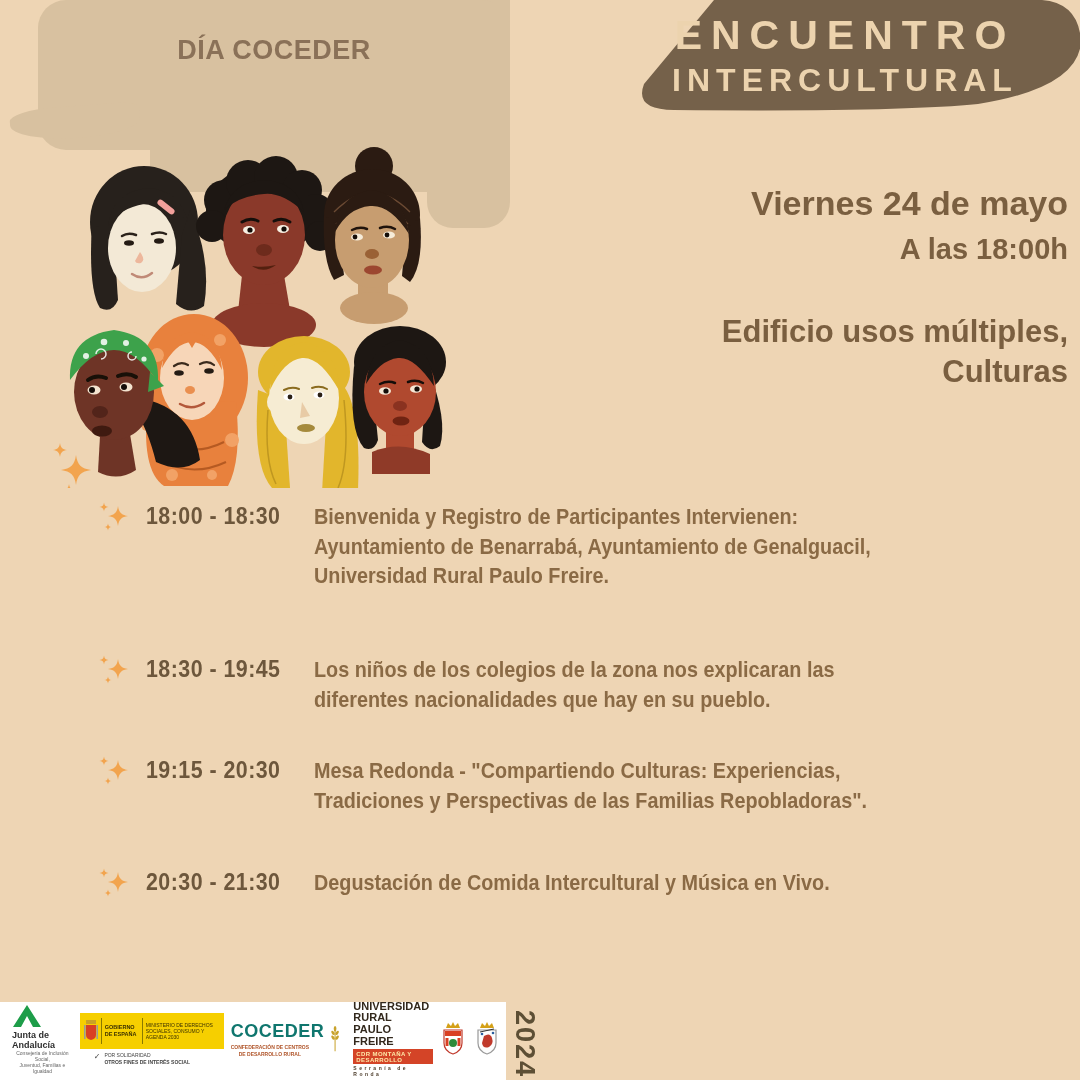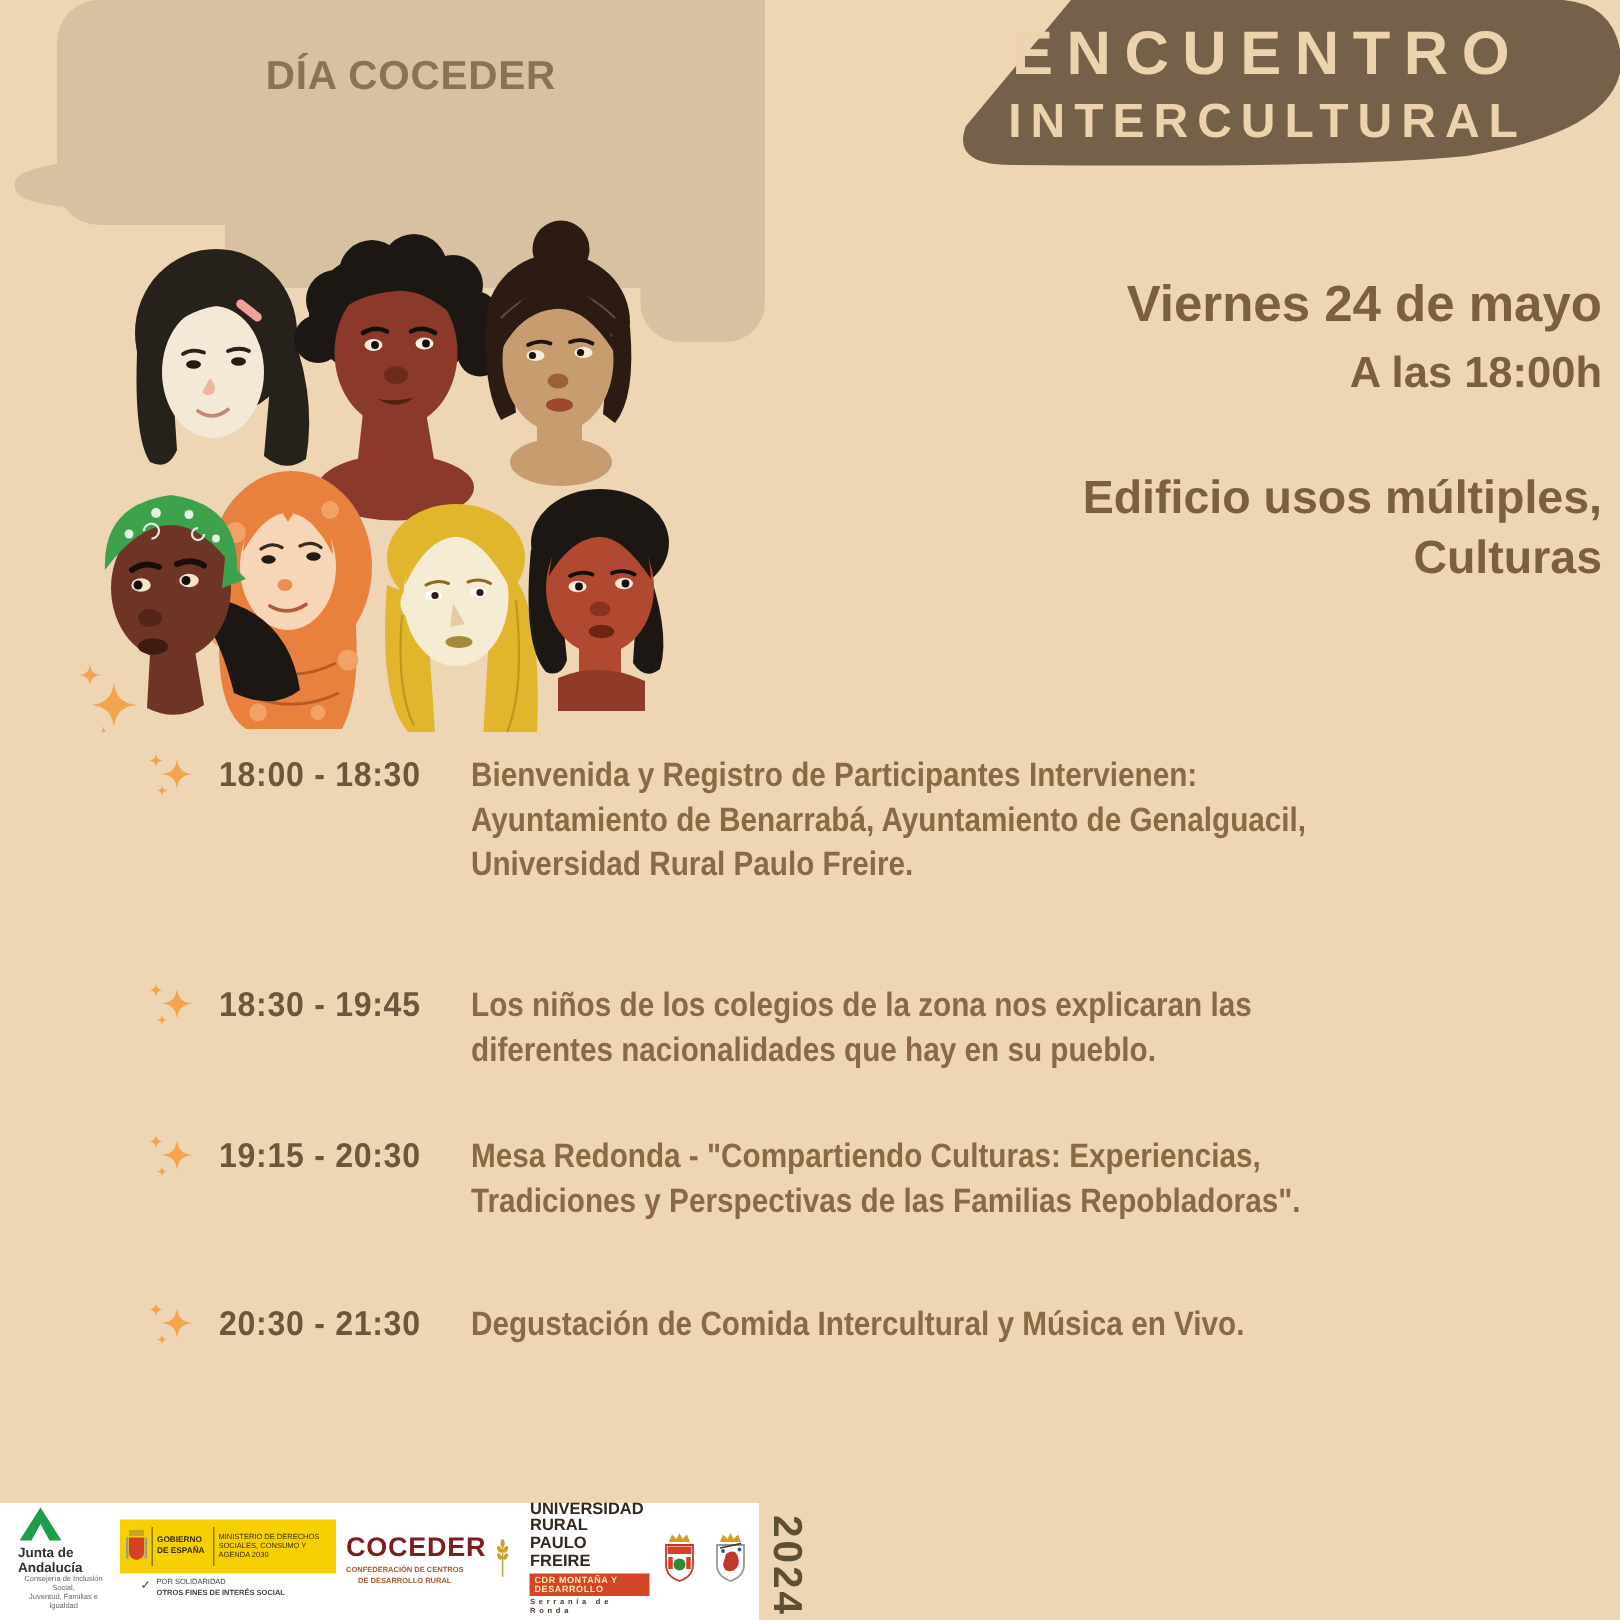--- a/index.html
+++ b/index.html
@@ -51,21 +51,21 @@
   .gob{width:152px;align-items:stretch;}
   .gob-box{background:#f6cf00;height:36px;display:flex;align-items:center;gap:3px;padding:2px 4px;box-sizing:border-box;}
   .gob-div{width:1px;height:26px;background:#8a7a00;flex:none;}
   .gob-name{width:34px;font-size:5.5px;font-weight:bold;color:#3a3000;line-height:1.2;}
   .gob-min{width:74px;font-size:5px;color:#3a3000;line-height:1.2;}
   .gob-sol{display:flex;gap:4px;margin-top:3px;align-items:flex-start;padding-left:14px;}
   .gob-check{font-size:8px;color:#444;}
   .gob-sol-txt{font-size:5px;color:#444;line-height:1.3;}
   .gob-sol-txt b{display:block;}
   .coceder{width:96px;}
-  .coc-name{font-size:18px;font-weight:bold;color:#7f1d1d;letter-spacing:.5px;}
+  .coc-name{font-size:18px;font-weight:bold;color:#0f766e;letter-spacing:.5px;}
   .coc-cap{font-size:5px;font-weight:bold;color:#b0552a;line-height:1.3;text-align:center;margin-top:2px;}
   .uni{width:138px;flex-direction:row;align-items:center;gap:14px;}
   .uni-col{display:flex;flex-direction:column;align-items:flex-start;}
   .uni-name{font-size:11px;font-weight:bold;color:#32281c;line-height:1.05;}
   .uni-banner{background:#d44427;color:#ffe9a8;font-size:6px;font-weight:bold;padding:1.5px 3px;letter-spacing:.4px;margin:2px 0 1px;}
   .uni-cap{font-size:5px;font-weight:bold;letter-spacing:2.5px;color:#4a3a28;}
   .shields{flex-direction:row;gap:8px;width:66px;}
 
   
   .year{position:absolute;left:540px;top:1010px;transform:rotate(90deg);transform-origin:top left;

